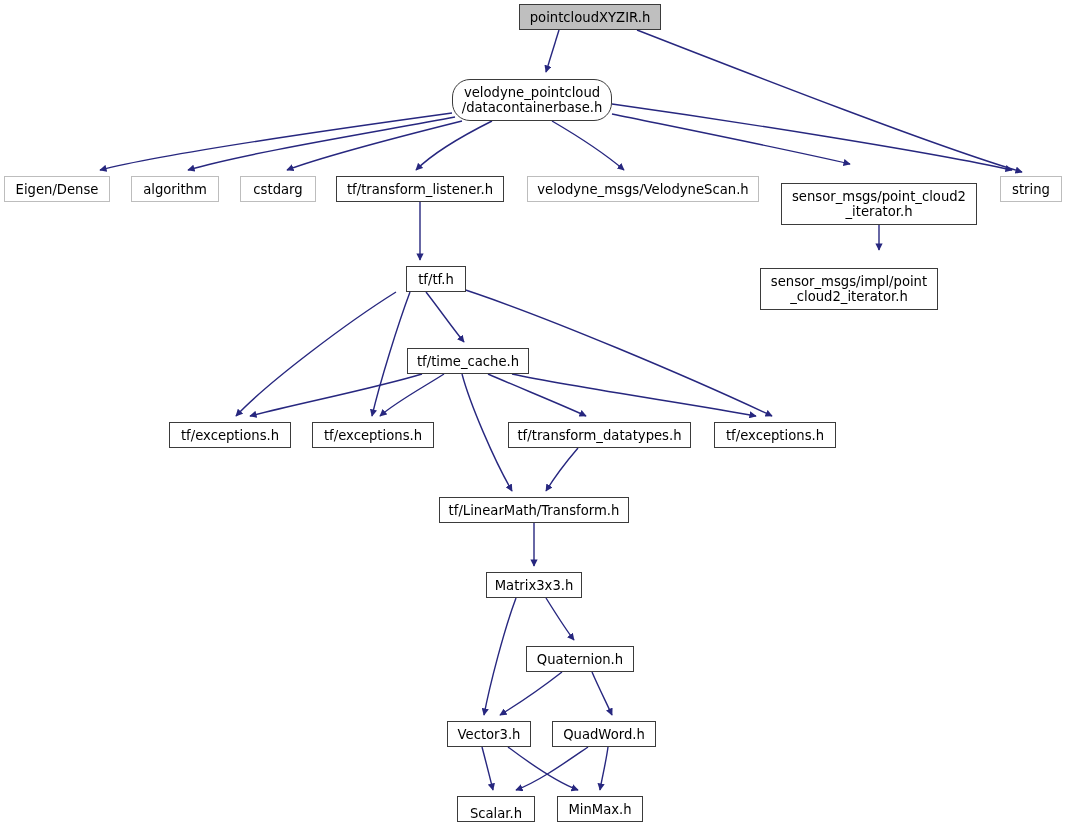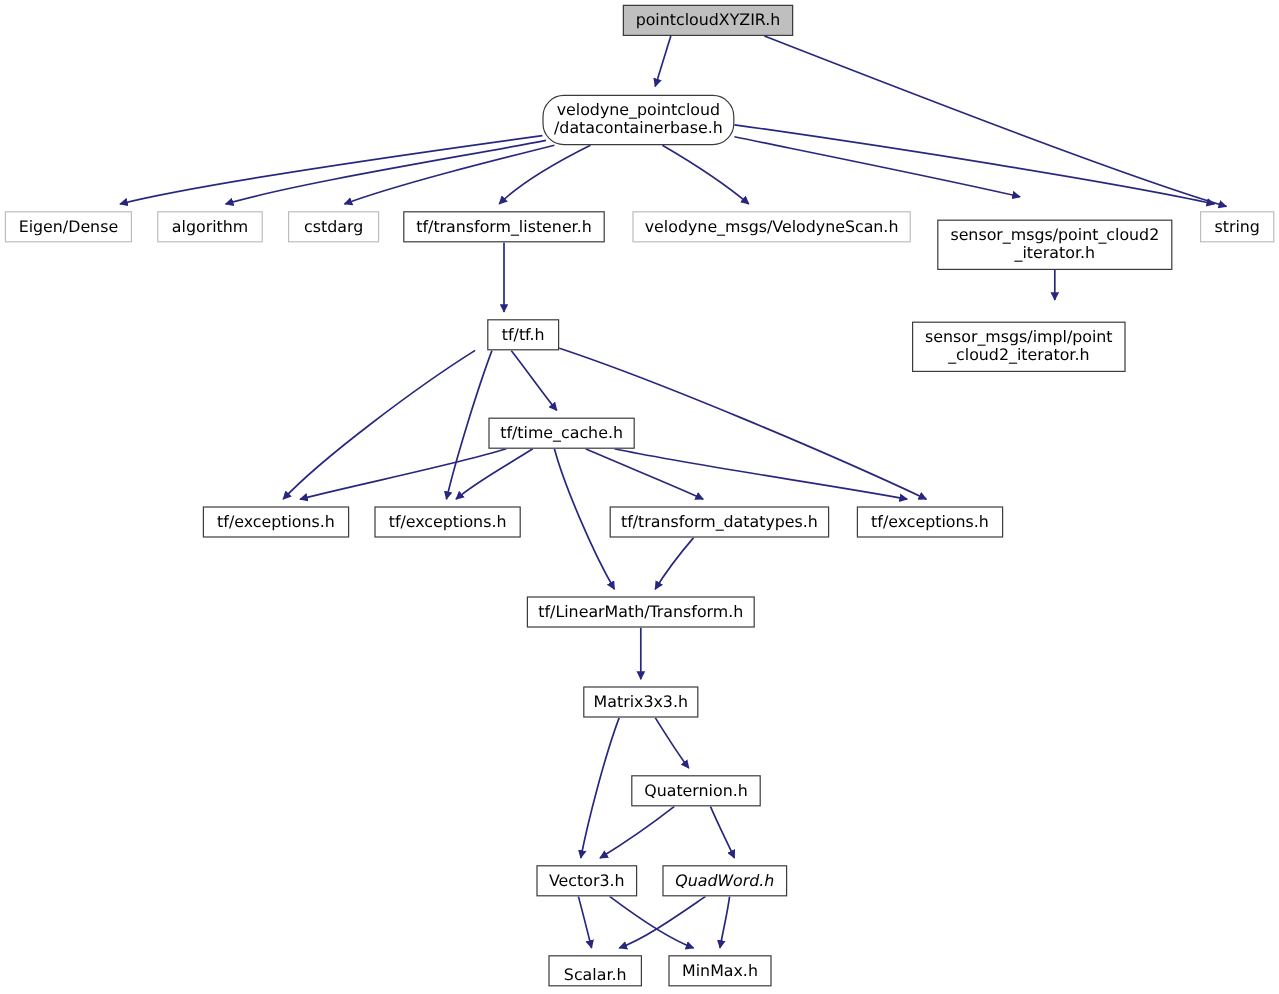--- a/index.html
+++ b/index.html
@@ -90,17 +90,17 @@
       <div class="node proj" style="left: 406px; top: 266px; width: 60px; height: 26px;"><span class="lbl">tf/tf.h</span></div>
       <div class="node proj" style="left: 407px; top: 348px; width: 122px; height: 26px;"><span class="lbl">tf/time_cache.h</span></div>
       <div class="node proj" style="left: 169px; top: 422px; width: 122px; height: 26px;"><span class="lbl">tf/exceptions.h</span></div>
       <div class="node proj" style="left: 312px; top: 422px; width: 122px; height: 26px;"><span class="lbl">tf/exceptions.h</span></div>
       <div class="node proj" style="left: 508px; top: 422px; width: 183px; height: 26px;"><span class="lbl">tf/transform_datatypes.h</span></div>
       <div class="node proj" style="left: 714px; top: 422px; width: 122px; height: 26px;"><span class="lbl">tf/exceptions.h</span></div>
       <div class="node proj" style="left: 439px; top: 497px; width: 190px; height: 26px;"><span class="lbl">tf/LinearMath/Transform.h</span></div>
       <div class="node proj" style="left: 486px; top: 572px; width: 96px; height: 26px;"><span class="lbl">Matrix3x3.h</span></div>
       <div class="node proj" style="left: 526px; top: 646px; width: 108px; height: 26px;"><span class="lbl">Quaternion.h</span></div>
       <div class="node proj" style="left: 447px; top: 721px; width: 84px; height: 26px;"><span class="lbl">Vector3.h</span></div>
-      <div class="node proj" style="left: 552px; top: 721px; width: 104px; height: 26px; font-style: italic;"><span class="lbl">QuadWord.h</span></div>
+      <div class="node proj" style="left: 552px; top: 721px; width: 104px; height: 26px;"><span class="lbl">QuadWord.h</span></div>
       <div class="node proj" style="left: 457px; top: 796px; width: 78px; height: 26px; align-items: flex-end;"><span class="lbl">Scalar.h</span></div>
       <div class="node proj" style="left: 557px; top: 796px; width: 86px; height: 26px;"><span class="lbl">MinMax.h</span></div>
     </div>
 </div>
 
 </body></html>

